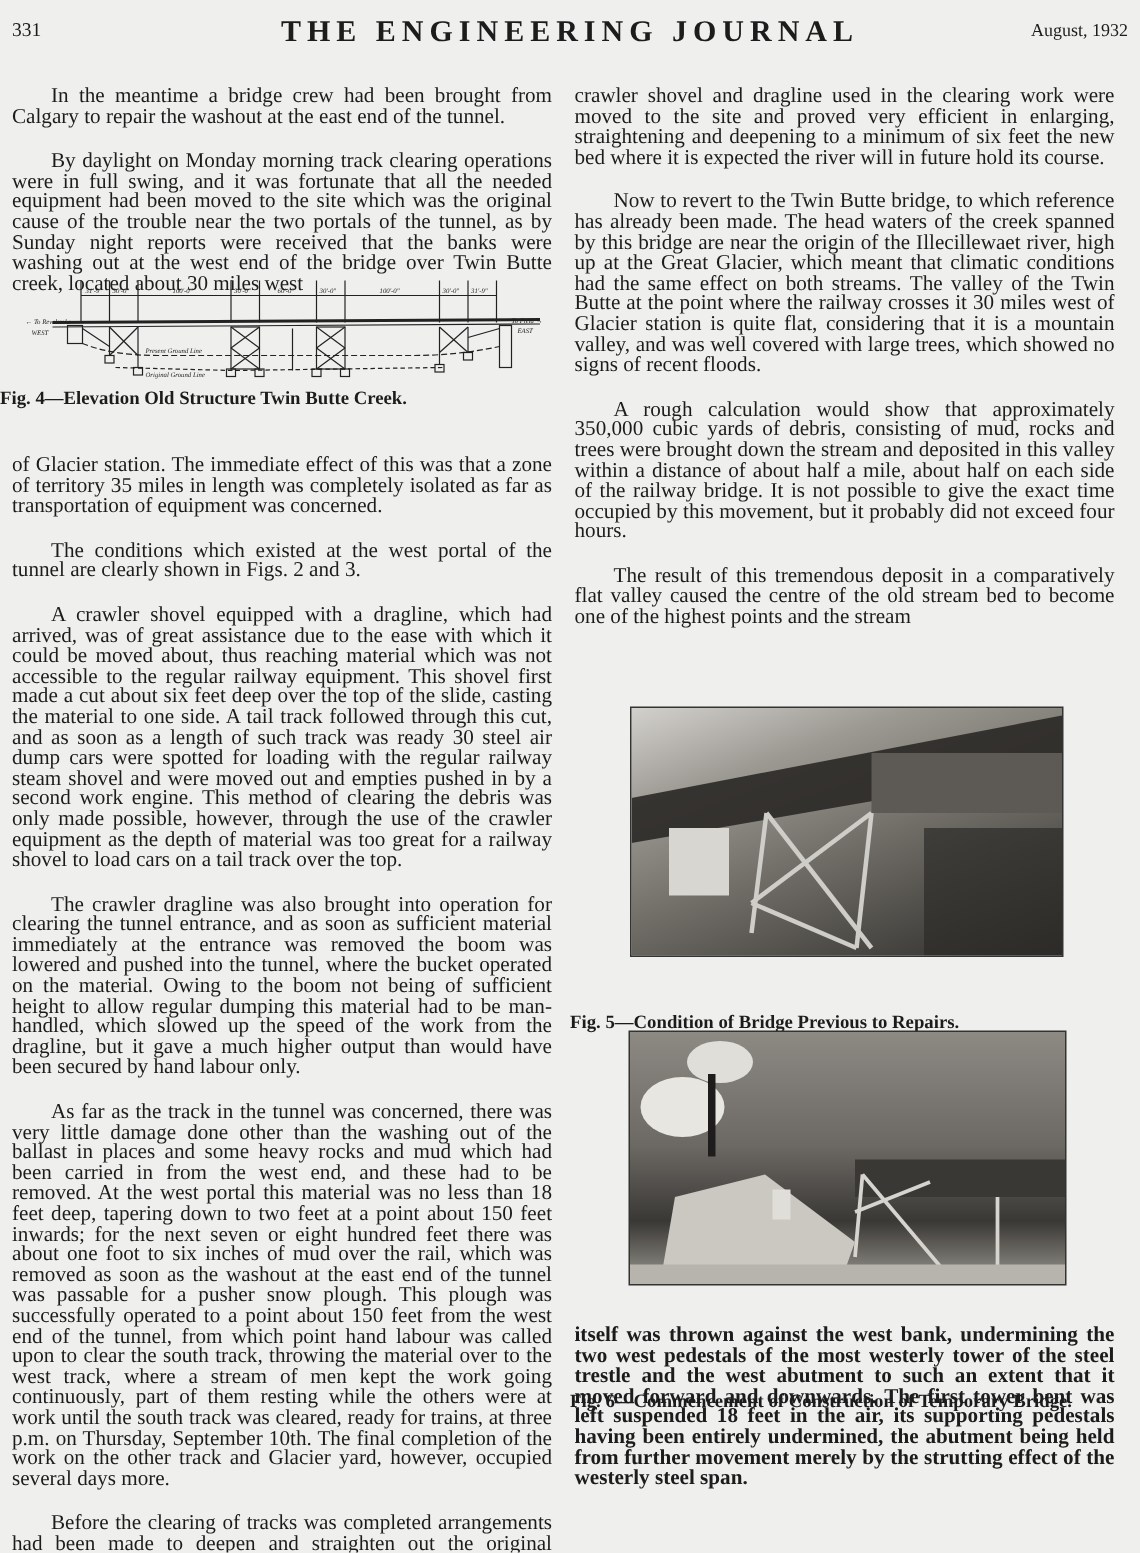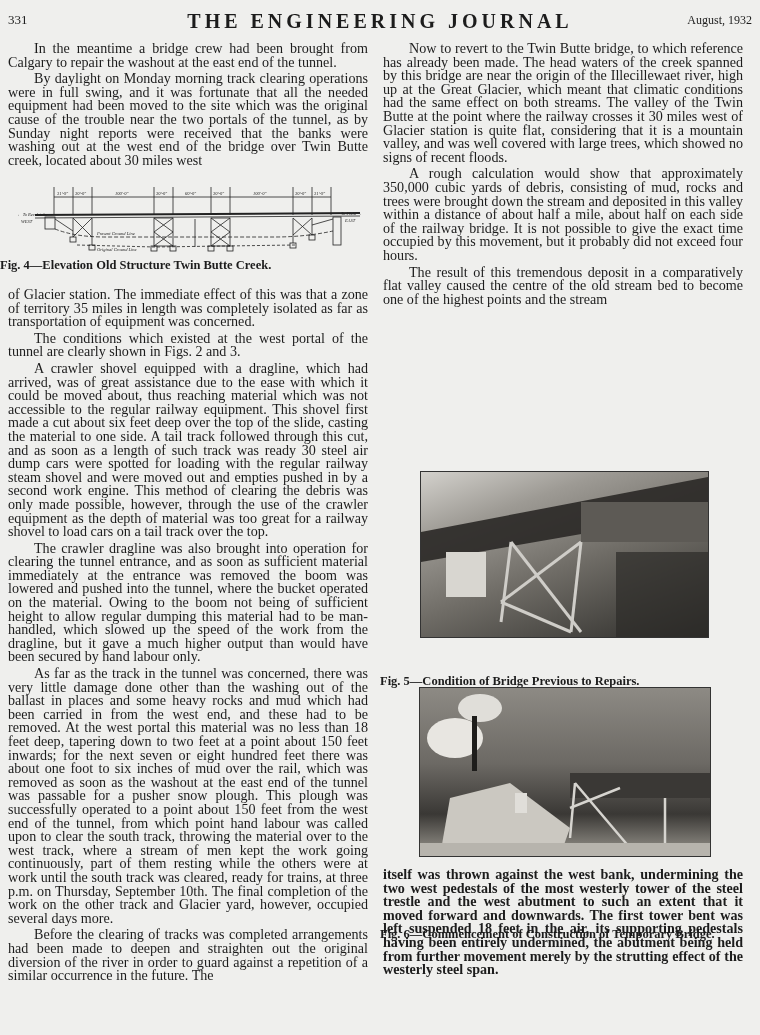--- a/index.html
+++ b/index.html
@@ -11,21 +11,21 @@
     position: relative;
   }
   .header {
     position: absolute; top: 10px; left: 0; width: 760px; height: 22px;
   }
   .page-num { position: absolute; left: 8px; top: 2px; font-size: 13px; font-family: "Liberation Serif", serif; }
   .journal-title { position: absolute; left: 0; width: 760px; text-align: center; top: 0; font-size: 20px; letter-spacing: 4px; font-weight: bold; font-family: "Liberation Serif", serif; }
   .issue-date { position: absolute; right: 8px; top: 3px; font-size: 12px; font-family: "Liberation Serif", serif; }
 
   .col { position: absolute; width: 360px; font-family: "Liberation Serif", serif; font-size: 14.1px; line-height: 13.6px; text-align: justify; }
-  .col p { margin: 0 0 3px 0; text-indent: 26px; }
+  .col p { margin: 16px 0 3px 0; text-indent: 26px; }
   .col p.noindent { text-indent: 0; }
 
   #left-top { left: 8px; top: 42px; }
   #left-main { left: 8px; top: 288px; }
   #right-top { left: 383px; top: 42px; }
   #right-bottom { left: 383px; top: 868px; font-weight: bold; }
 
   .figure { position: absolute; }
   .caption { font-family: "Liberation Serif", serif; font-weight: bold; font-size: 12.5px; text-align: left; position: absolute; white-space: nowrap; }
 
@@ -135,20 +135,21 @@
 <div class="col" id="left-main">
   <p class="noindent">of Glacier station. The immediate effect of this was that a zone of territory 35 miles in length was completely isolated as far as transportation of equipment was concerned.</p>
   <p>The conditions which existed at the west portal of the tunnel are clearly shown in Figs. 2 and 3.</p>
   <p>A crawler shovel equipped with a dragline, which had arrived, was of great assistance due to the ease with which it could be moved about, thus reaching material which was not accessible to the regular railway equipment. This shovel first made a cut about six feet deep over the top of the slide, casting the material to one side. A tail track followed through this cut, and as soon as a length of such track was ready 30 steel air dump cars were spotted for loading with the regular railway steam shovel and were moved out and empties pushed in by a second work engine. This method of clearing the debris was only made possible, however, through the use of the crawler equipment as the depth of material was too great for a railway shovel to load cars on a tail track over the top.</p>
   <p>The crawler dragline was also brought into operation for clearing the tunnel entrance, and as soon as sufficient material immediately at the entrance was removed the boom was lowered and pushed into the tunnel, where the bucket operated on the material. Owing to the boom not being of sufficient height to allow regular dumping this material had to be man-handled, which slowed up the speed of the work from the dragline, but it gave a much higher output than would have been secured by hand labour only.</p>
   <p>As far as the track in the tunnel was concerned, there was very little damage done other than the washing out of the ballast in places and some heavy rocks and mud which had been carried in from the west end, and these had to be removed. At the west portal this material was no less than 18 feet deep, tapering down to two feet at a point about 150 feet inwards; for the next seven or eight hundred feet there was about one foot to six inches of mud over the rail, which was removed as soon as the washout at the east end of the tunnel was passable for a pusher snow plough. This plough was successfully operated to a point about 150 feet from the west end of the tunnel, from which point hand labour was called upon to clear the south track, throwing the material over to the west track, where a stream of men kept the work going continuously, part of them resting while the others were at work until the south track was cleared, ready for trains, at three p.m. on Thursday, September 10th. The final completion of the work on the other track and Glacier yard, however, occupied several days more.</p>
   <p>Before the clearing of tracks was completed arrangements had been made to deepen and straighten out the original diversion of the river in order to guard against a repetition of a similar occurrence in the future. The</p>
 </div>
 
 <div class="col" id="right-top">
+  <p class="noindent">crawler shovel and dragline used in the clearing work were moved to the site and proved very efficient in enlarging, straightening and deepening to a minimum of six feet the new bed where it is expected the river will in future hold its course.</p>
   <p>Now to revert to the Twin Butte bridge, to which reference has already been made. The head waters of the creek spanned by this bridge are near the origin of the Illecillewaet river, high up at the Great Glacier, which meant that climatic conditions had the same effect on both streams. The valley of the Twin Butte at the point where the railway crosses it 30 miles west of Glacier station is quite flat, considering that it is a mountain valley, and was well covered with large trees, which showed no signs of recent floods.</p>
   <p>A rough calculation would show that approximately 350,000 cubic yards of debris, consisting of mud, rocks and trees were brought down the stream and deposited in this valley within a distance of about half a mile, about half on each side of the railway bridge. It is not possible to give the exact time occupied by this movement, but it probably did not exceed four hours.</p>
   <p>The result of this tremendous deposit in a comparatively flat valley caused the centre of the old stream bed to become one of the highest points and the stream</p>
 </div>
 
 <div class="photo" id="fig5">
   <svg width="287" height="165" viewBox="0 0 287 165">
     <polygon points="0,60 287,5 287,40 0,90" fill="#2a2826" opacity="0.9"></polygon>
     <rect x="160" y="30" width="127" height="40" fill="#5d5a55"></rect>
     <g stroke="#cfcdc8" stroke-width="3" fill="none">

